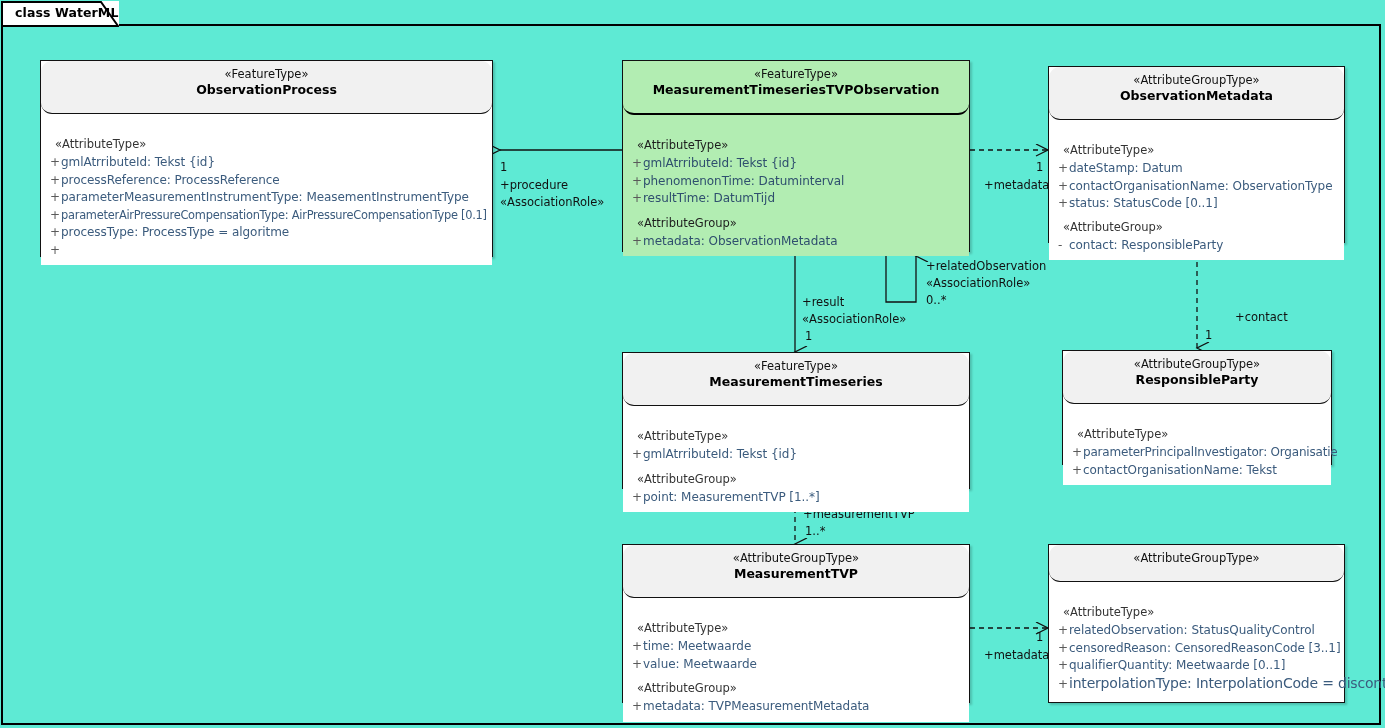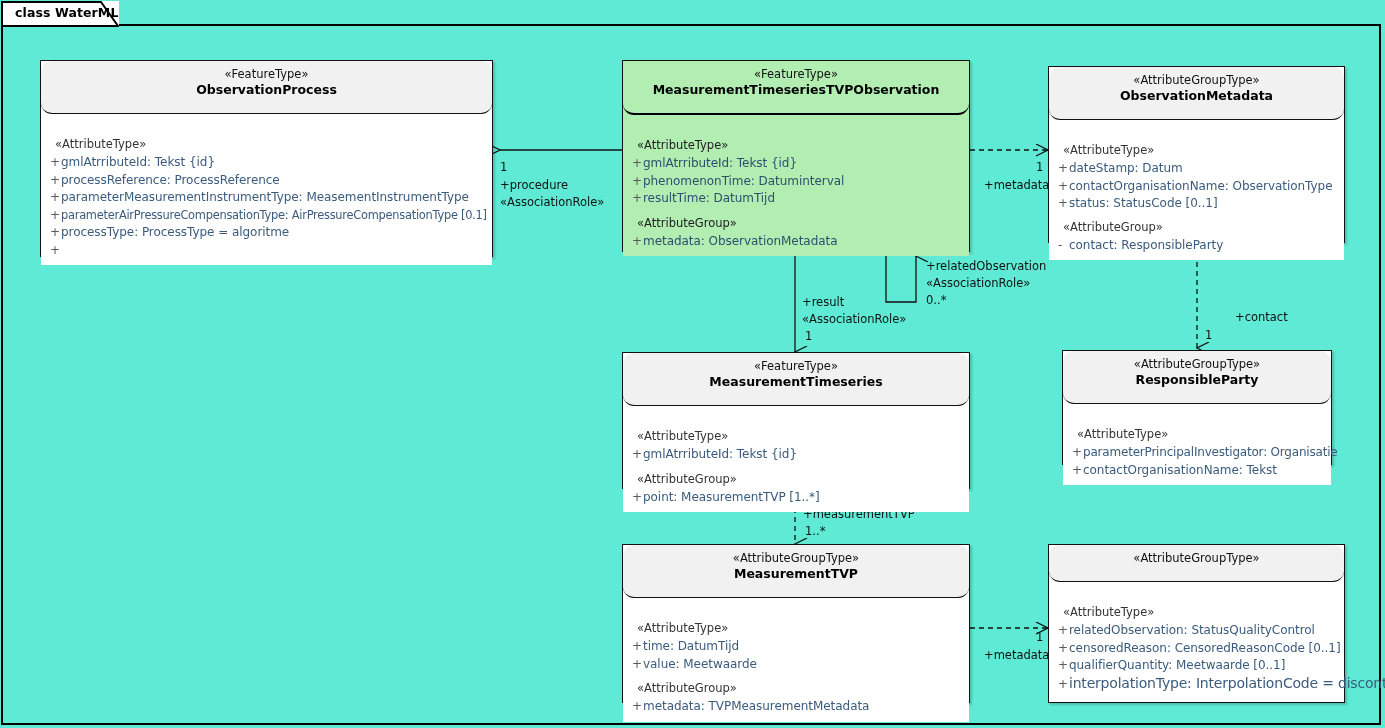--- a/index.html
+++ b/index.html
@@ -346,21 +346,21 @@
 
   <div class="umlbox" style="left:622px; top:544px; width:348px; height:159px;">
     <div class="header">
       <div class="stereotype">«AttributeGroupType»</div>
       <div class="classname">MeasurementTVP</div>
     </div>
     <div class="body">
       <div class="group-label">«AttributeType»</div>
       <div class="attr-row">
         <span class="attr-vis">+</span>
-        <span class="attr-text">time: DatumTijd</span>
+        <span class="attr-text">time: Meetwaarde</span>
       </div>
       <div class="attr-row">
         <span class="attr-vis">+</span>
         <span class="attr-text">value: Meetwaarde</span>
       </div>
       <div class="group-label" style="padding-top:7px;">«AttributeGroup»</div>
       <div class="attr-row">
         <span class="attr-vis">+</span>
         <span class="attr-text">metadata: TVPMeasurementMetadata</span>
       </div>
@@ -372,21 +372,21 @@
       <div class="stereotype">«AttributeGroupType»</div>
     </div>
     <div class="body">
       <div class="group-label">«AttributeType»</div>
       <div class="attr-row">
         <span class="attr-vis">+</span>
         <span class="attr-text">relatedObservation: StatusQualityControl</span>
       </div>
       <div class="attr-row">
         <span class="attr-vis">+</span>
-        <span class="attr-text">censoredReason: CensoredReasonCode [0..1]</span>
+        <span class="attr-text">censoredReason: CensoredReasonCode [3..1]</span>
       </div>
       <div class="attr-row">
         <span class="attr-vis">+</span>
         <span class="attr-text">qualifierQuantity: Meetwaarde [0..1]</span>
       </div>
       <div class="attr-row">
         <span class="attr-vis">+</span>
         <span class="attr-text" style="font-size:14px; letter-spacing:-0.2px;">interpolationType: InterpolationCode = discontinu</span>
       </div>
     </div>

